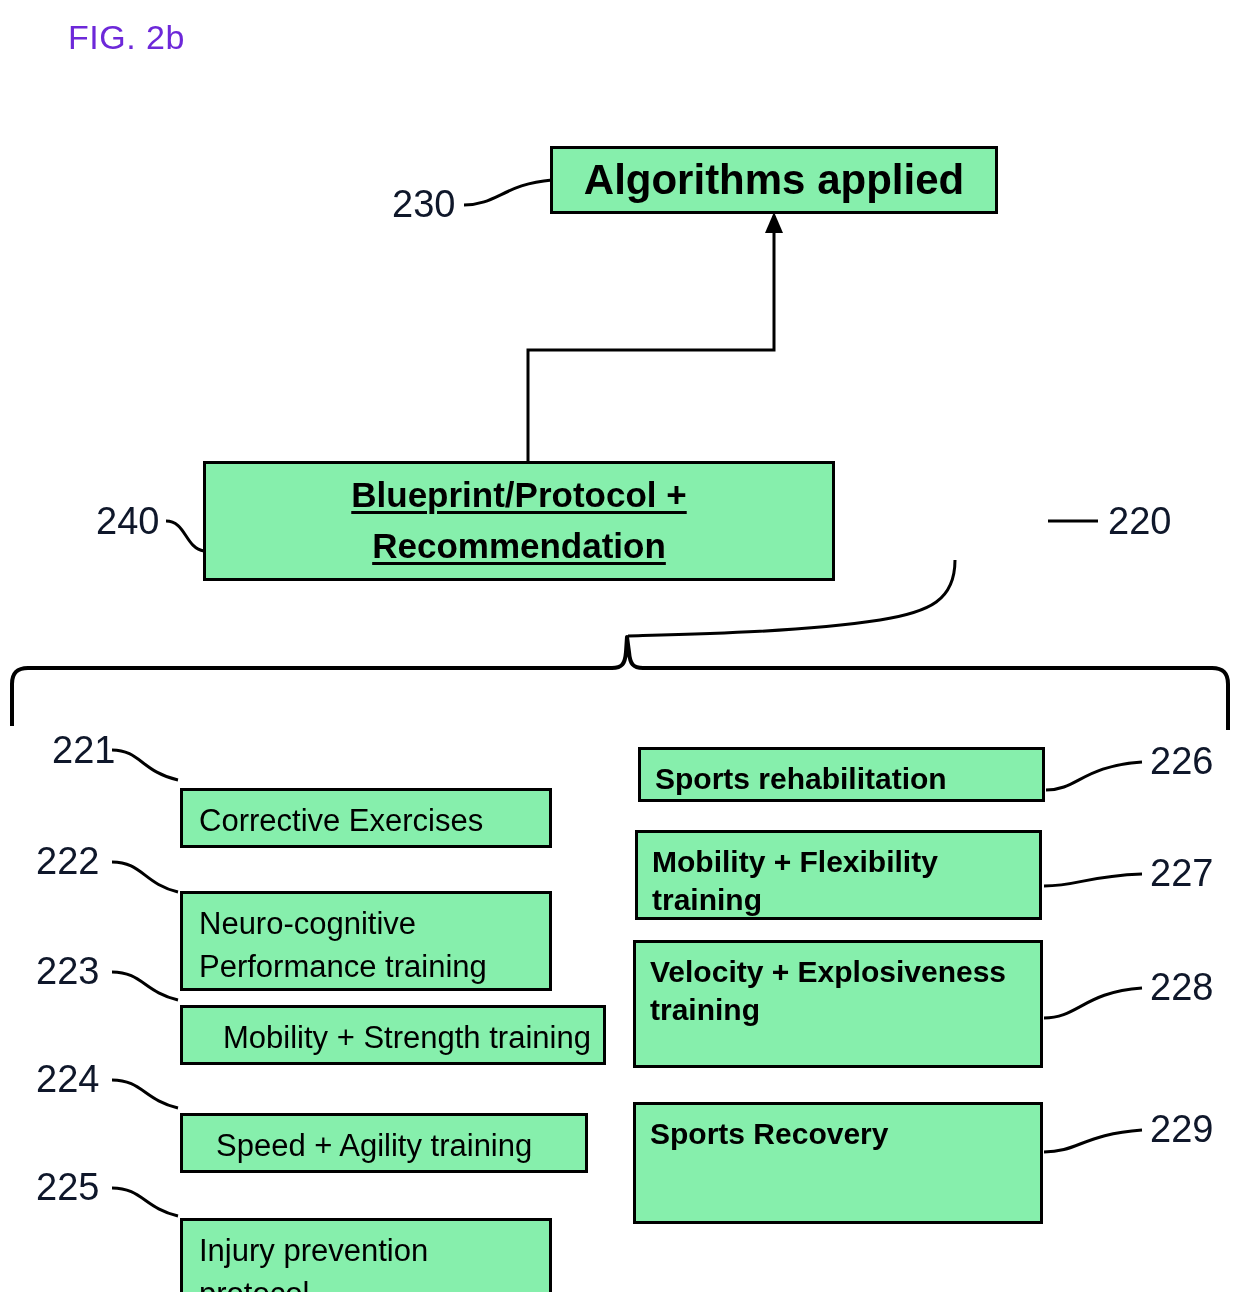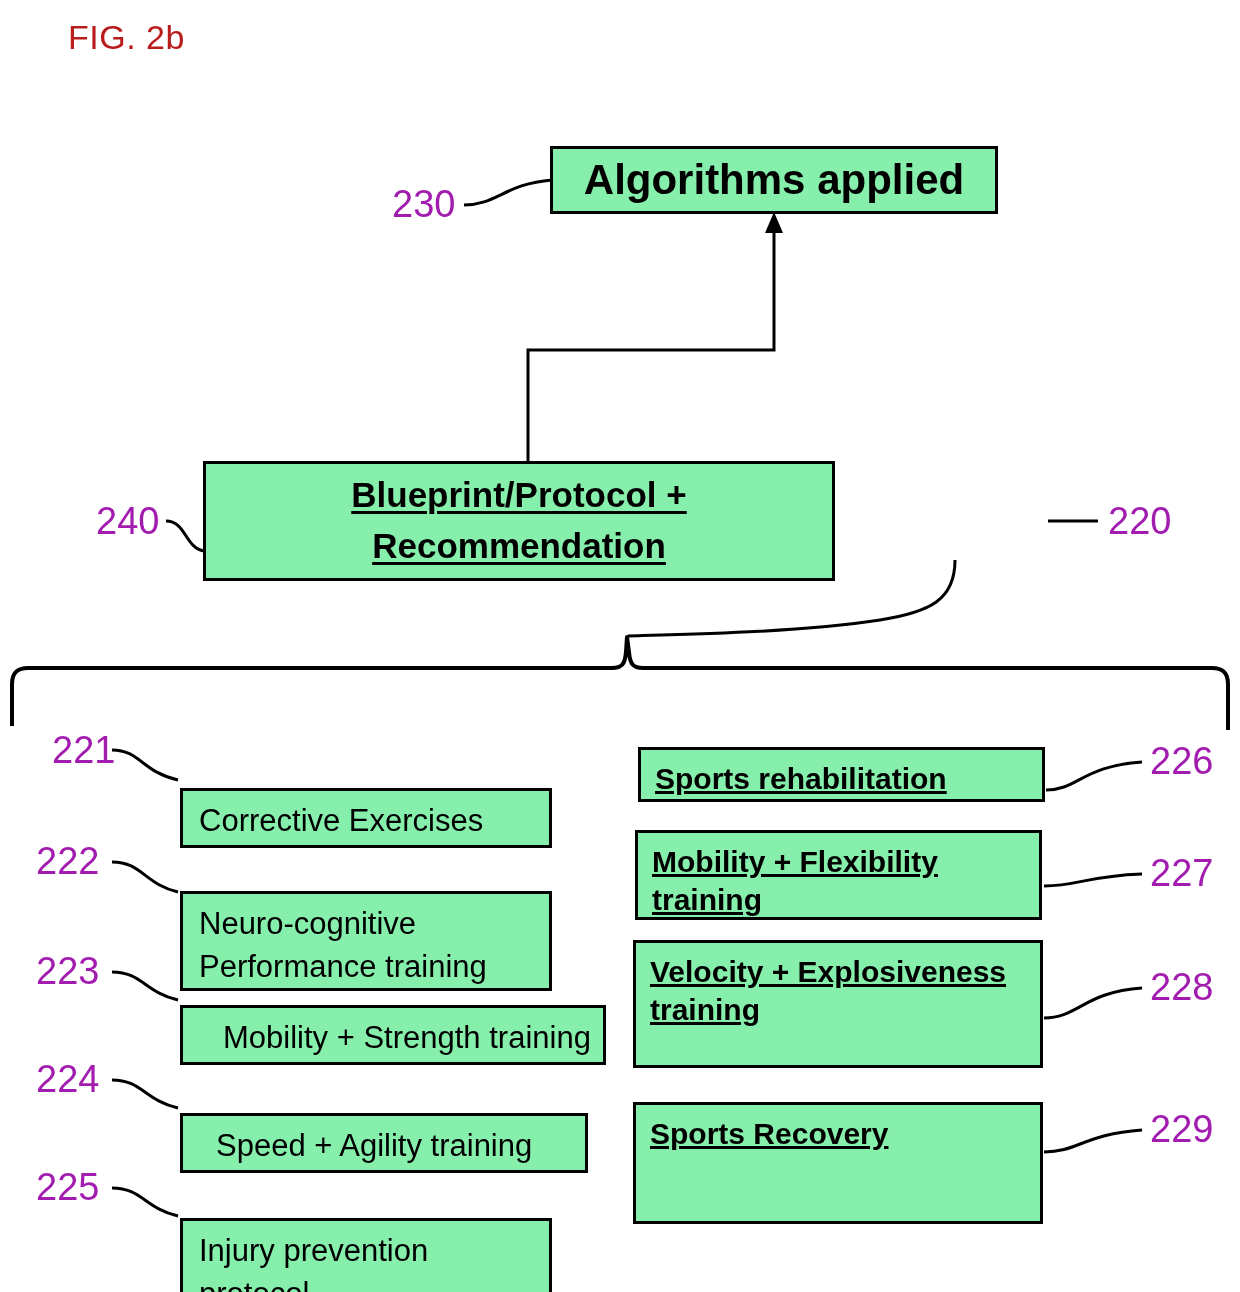--- a/index.html
+++ b/index.html
@@ -25,29 +25,29 @@
     width: 1240px;
     height: 1292px;
     pointer-events: none;
   }
   .fig-label {
     position: absolute;
     font-family: "Liberation Sans", sans-serif;
     font-size: 34px;
     font-weight: 400;
     letter-spacing: 0.5px;
-    color: #b91c1c;
+    color: #6d28d9;
     white-space: nowrap;
   }
   .ref-num {
     position: absolute;
     font-family: "Liberation Sans", sans-serif;
     font-size: 38px;
     font-weight: 400;
-    color: #a21caf;
+    color: #0f172a;
     white-space: nowrap;
     line-height: 1;
   }
   .node {
     position: absolute;
     box-sizing: border-box;
     border: 3px solid #000;
     background: #86efac;
     display: flex;
     align-items: center;
@@ -99,21 +99,20 @@
   .node-leaf-left .node-text {
     font-size: 31px;
     font-weight: 400;
     line-height: 1.38;
     text-align: left;
   }
   
   .node-leaf-right {
     align-items: flex-start;
     padding: 10px 0 0 14px;
-    text-decoration: underline;
   }
   .node-leaf-right .node-text {
     font-size: 30px;
     font-weight: 700;
     line-height: 1.25;
     text-align: left;
   }
 </style>
 </head>
 <body>

